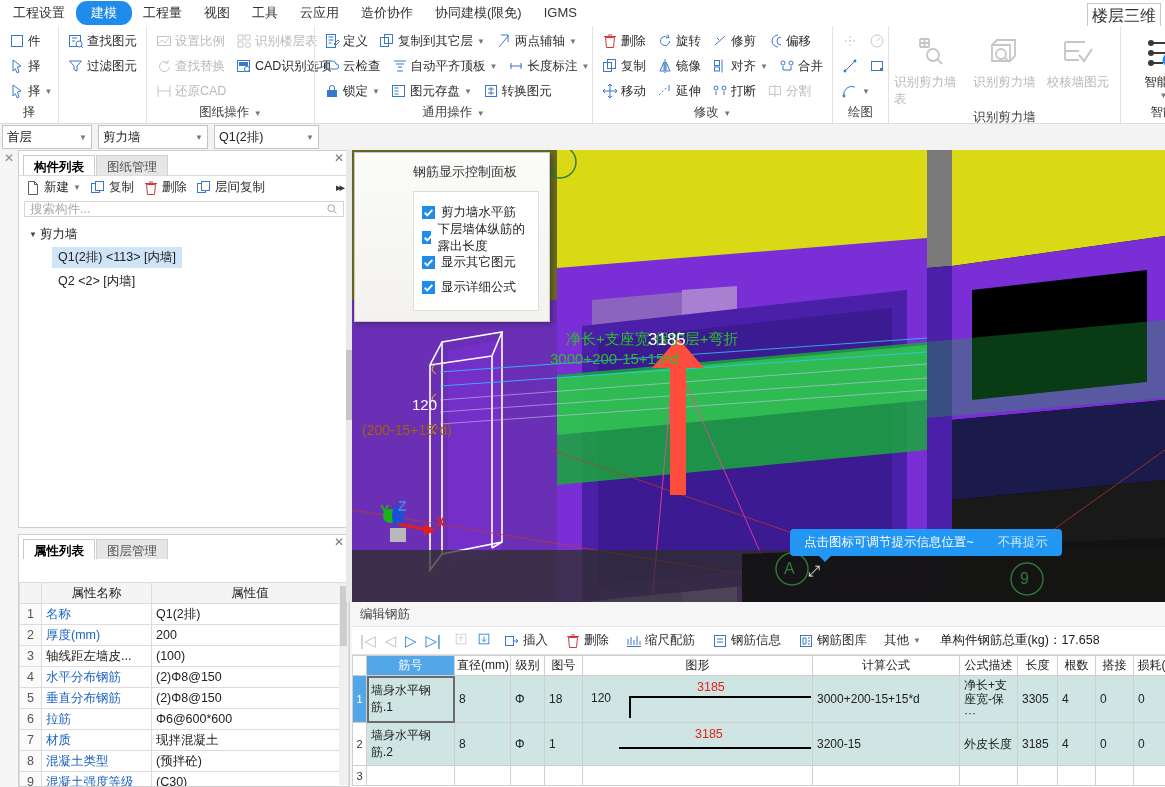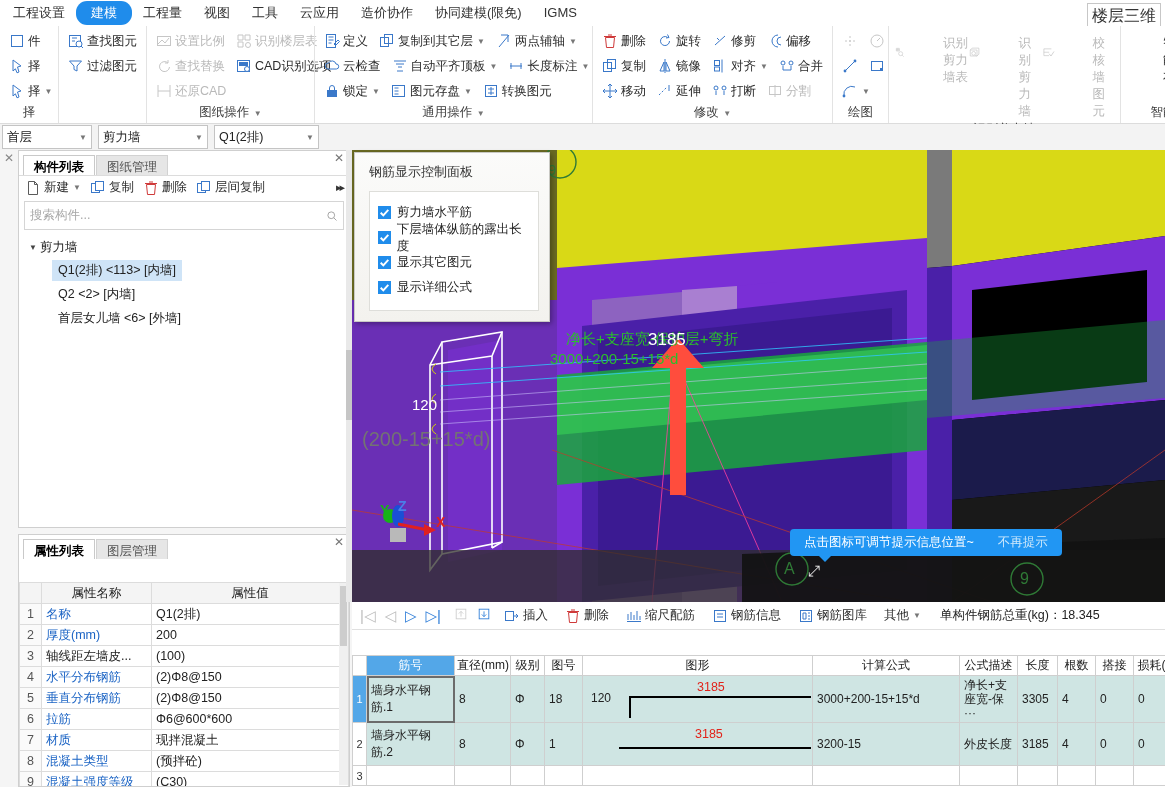--- a/index.html
+++ b/index.html
@@ -43,22 +43,22 @@
     display:flex; align-items:center; gap:3px; padding:1px 4px; white-space:nowrap;
     font-size:12.5px; color:#2b2b2b; cursor:default; border-radius:2px;
   }
   .ritem.dis { color:#b9b9b9; }
   .ritem .ic { width:16px; height:16px; flex:none; display:block; }
   .caret { font-size:8px; color:#777; margin-left:1px; }
   .glabel { text-align:center; font-size:12.5px; color:#3b3b3b; padding:1px 0 2px; white-space:nowrap;}
   .glabel .caret { font-size:8px; }
 
   .bigitem {
-    display:flex; flex-direction:row; align-items:flex-start; justify-content:flex-start;
-    width:74px; padding-top:6px; color:#b9b9b9; font-size:12.5px; cursor:default;gap:37px;
+    display:flex; flex-direction:column; align-items:center; justify-content:flex-start;
+    width:74px; padding-top:6px; color:#b9b9b9; font-size:12.5px; cursor:default;
   }
   .bigitem.en { color:#2b2b2b; }
   .bigitem .bic { width:36px; height:36px; margin-bottom:3px; }
   .bigrow { display:flex; align-items:flex-start; flex:1; }
 
   
   .combobar {
     position:absolute; left:0; top:124px; width:1165px; height:26px;
     background:#f3f3f3; display:flex; align-items:center; gap:6px; padding-left:2px;
   }
@@ -84,21 +84,21 @@
     border:1px solid #d2d2d2; border-bottom:none; margin-right:1px; cursor:pointer;
   }
   .ptab.sel { background:#fff; color:#000; font-weight:bold; border-color:#c9c9c9; position:relative; z-index:2;}
   .ptoolbar {
     display:flex; align-items:center; gap:9px; height:24px; padding:0 6px;
     border-top:1px solid #dcdcdc; position:relative;
   }
   .ptoolbar .ritem { font-size:12.5px; padding:0; }
   .expander { position:absolute; right:6px; top:5px; color:#333; font-size:11px; letter-spacing:-2px;}
   .searchbox {
-    margin:2px 5px 0 5px; height:29px; border:1px solid #d5d5d5; background:#fff;
+    margin:2px 5px 0 5px; height:16px; border:1px solid #d5d5d5; background:#fff;
     display:flex; align-items:center; padding:0 5px; color:#a8a8a8; font-size:12.5px;
   }
   .searchbox .sp { flex:1; }
   .tree { padding:6px 0 0 6px; font-size:12.5px; color:#222; }
   .tnode { display:flex; align-items:center; gap:3px; height:22px; padding-left:4px; }
   .tnode .tri { font-size:8px; color:#444; }
   .tleaf { height:24px; display:flex; align-items:center; padding-left:27px; font-size:12.5px;}
   .tleaf span.hit { padding:2px 6px; }
   .tleaf.sel span.hit { background:#cfe4f7; }
 
@@ -631,23 +631,20 @@
         <div class="tnode">
           <span class="tri">▼</span>
           <span>剪力墙</span>
         </div>
         <div id="tree-items">
             <div class="tleaf sel">
               <span class="hit">Q1(2排) &lt;113&gt; [内墙]</span>
             </div>
             <div class="tleaf">
               <span class="hit">Q2 &lt;2&gt; [内墙]</span>
-            </div>
-            <div class="tleaf">
-              <span class="hit">首层女儿墙 &lt;6&gt; [外墙]</span>
             </div>
           </div>
       </div>
     </div>
 
     <div class="panel panel-prop">
       <div class="panel-close">✕</div>
       <div class="tabsrow">
         <div class="ptab sel">属性列表</div>
         <div class="ptab">图层管理</div>
@@ -802,37 +799,37 @@
 
     <div class="axis-label" style="left:28px;top:352px;color:#17b317">Y</div>
     <div class="axis-label" style="left:46px;top:348px;color:#4a7fe8">Z</div>
     <div class="axis-label" style="left:84px;top:364px;color:#e02020">X</div>
 
     <div style="position:absolute;left:196px;top:11px;color:#2f7a36;font-size:15px">9</div>
     <div style="position:absolute;left:432px;top:410px;color:#2f7a36;font-size:16px">A</div>
     <div style="position:absolute;left:668px;top:420px;color:#2f7a36;font-size:16px">9</div>
 
     <div style="position:absolute;left:60px;top:246px;color:#ffffff;font-size:15px">120</div>
-    <div style="position:absolute;left:10px;top:278px;color:#737373;font-size:20px;white-space:nowrap">(200-15+15*d)</div>
+    <div style="position:absolute;left:10px;top:272px;color:#a16207;font-size:14px;white-space:nowrap">(200-15+15*d)</div>
 
     <div style="position:absolute;left:214px;top:180px;color:#2bbf2b;font-size:15px;white-space:nowrap">净长+支座宽-保护层+弯折</div>
     <div style="position:absolute;left:198px;top:200px;color:#2bbf2b;font-size:15px;white-space:nowrap">3000+200-15+15*d</div>
     <div style="position:absolute;left:296px;top:180px;color:#ffffff;font-size:17px">3185</div>
 
     <div style="position:absolute;left:456px;top:412px;color:#e8e8e8;font-size:15px">⤢</div>
   </div>
 
   <div class="tip">
     <span>点击图标可调节提示信息位置~</span>
     <span class="dismiss">不再提示</span>
   </div>
 
   <div style="position:absolute;left:354px;top:152px;width:196px;height:170px;
               background:linear-gradient(180deg,#fbfbfa 0%,#f3f2ee 100%);
-              border:1px solid #c9c9c4;box-shadow:2px 2px 5px rgba(0,0,0,0.3);">
+              border:1px solid #c9c9c4;box-shadow:2px 2px 5px rgba(0,0,0,0.3);padding-left:44px;">
     <div style="padding:10px 0 6px 14px;font-size:13px;color:#333">钢筋显示控制面板</div>
     <div style="margin:4px 10px 0 14px;background:#fff;border:1px solid #dededa;padding:8px 8px 10px 8px" id="rebar-options">
         <div style="display: flex; align-items: center; gap: 6px; height: 25px;">
           <span style="width:13px;height:13px;display:inline-block;background:#1f8ceb;border:1px solid #1f8ceb;position:relative">
             <svg viewBox="0 0 12 12" width="13" height="13" style="position:absolute;left:-1px;top:-1px">
               <path d="M2.5 6.2l2.4 2.4 4.6-5" fill="none" stroke="#fff" stroke-width="1.8"></path>
             </svg>
           </span>
           <span style="font-size:12.5px;color:#222">剪力墙水平筋</span>
         </div>
@@ -857,20 +854,21 @@
             <svg viewBox="0 0 12 12" width="13" height="13" style="position:absolute;left:-1px;top:-1px">
               <path d="M2.5 6.2l2.4 2.4 4.6-5" fill="none" stroke="#fff" stroke-width="1.8"></path>
             </svg>
           </span>
           <span style="font-size:12.5px;color:#222">显示详细公式</span>
         </div>
       </div>
   </div>
 
   <div class="rebar">
+    <div class="rebar-title">编辑钢筋</div>
     <div class="rebar-tools">
       <span style="color:#bdbdbd;font-size:15px">|◁</span>
       <span style="color:#bdbdbd;font-size:15px">◁</span>
       <span style="color:#2f7ed8;font-size:15px">▷</span>
       <span style="color:#2f7ed8;font-size:15px">▷|</span>
       <span style="margin-left:4px;color:#c9c9c9">
         <svg width="14" height="14" viewBox="0 0 16 16">
             <rect x="2.5" y="2.5" width="11" height="11" fill="none" stroke="#cdcdcd"></rect>
             <path d="M8 11V5M5.5 7.5L8 5l2.5 2.5" fill="none" stroke="#cdcdcd"></path>
           </svg>
@@ -914,21 +912,21 @@
             <rect x="2.5" y="2.5" width="11" height="11" fill="none" stroke="#3a78c9"></rect>
             <path d="M5 5h3v6H5z" fill="none" stroke="#3a78c9"></path>
             <path d="M10 5h2M10 8h2M10 11h2" stroke="#3a78c9"></path>
           </svg>
         <span>钢筋图库</span>
       </span>
       <span class="ritem">
         <span>其他</span>
         <span class="caret">▼</span>
       </span>
-      <span class="rtotal">单构件钢筋总重(kg)：18.345</span>
+      <span class="rtotal">单构件钢筋总重(kg)：17.658</span>
     </div>
     <div class="gridwrap">
       <table class="gtable">
         <thead>
             <tr id="grid-head">
               <th style="width: 14px;"></th>
               <th class="selhdr" style="width: 88px;">筋号</th>
               <th style="width: 56px;">直径(mm)</th>
               <th style="width: 34px;">级别</th>
               <th style="width: 38px;">图号</th>

